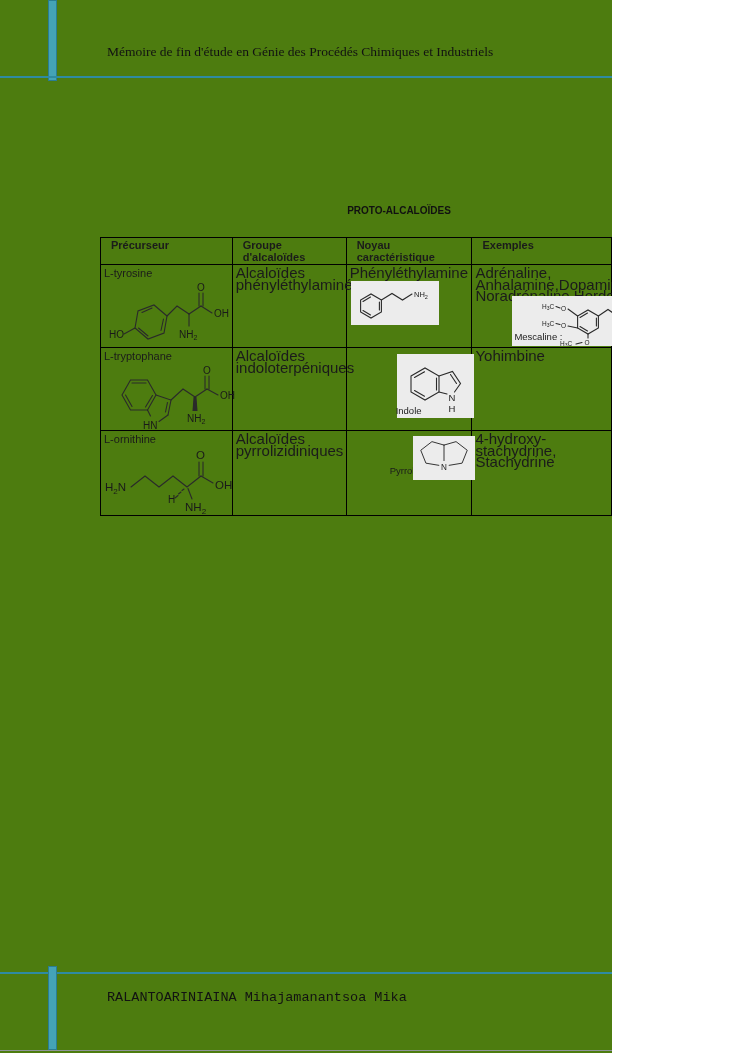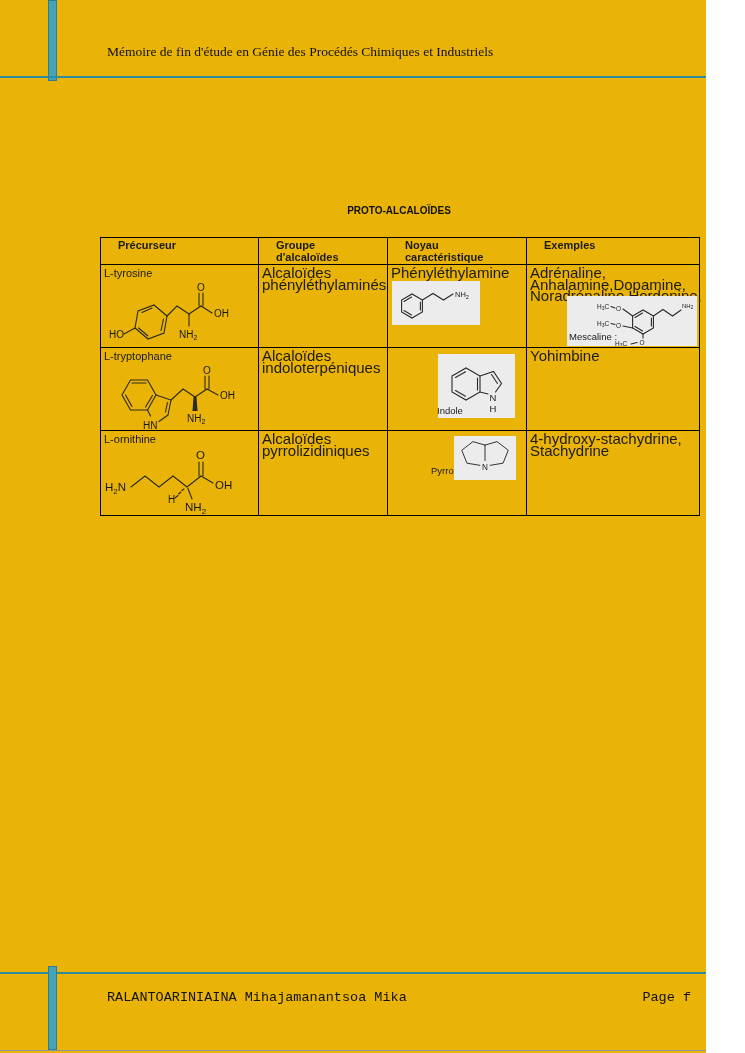--- a/index.html
+++ b/index.html
@@ -1,17 +1,17 @@
 <!DOCTYPE html>
 <html><head>
 <meta charset="utf-8">
 <style>
   html,body{margin:0;padding:0;background:#fff;}
   .page{
-    position:relative;width:706px;height:1053px;background:#eab308;overflow:hidden;
+    position:relative;width:612px;height:1053px;background:#4d7c0f;overflow:hidden;
     font-family:"Liberation Sans",sans-serif;color:#1a1a1a;
   }
   
   .accent-bar{position:absolute;width:9px;background:#44a3b7;border:1px solid #2a7d93;box-sizing:border-box;}
   .bar-top{top:0;height:81px;}
   .bar-bottom{top:966px;height:84px;}
   .bar-left{left:48px;}
   .bar-right{left:717px;}
   .rule{position:absolute;left:0;width:745px;height:0;border-top:2px solid #2f8ba1;}
   .rule-header{top:76px;}
@@ -34,21 +34,21 @@
     position:absolute;left:107px;top:205px;width:584px;text-align:center;
     font-size:10px;font-weight:bold;color:#111;
   }
   
   table.alk{
     position:absolute;left:100px;top:237px;border-collapse:collapse;table-layout:fixed;
     font-size:9.5px;line-height:11.5px;color:#1b1b1b;
   }
   table.alk td,table.alk th{border:1px solid #000;vertical-align:top;padding:0;box-sizing:border-box;}
   table.alk th{
-    height:15px;text-align:left;font-size:11px;font-weight:bold;padding:1px 17px;line-height:12px;
+    height:15px;text-align:left;font-size:11px;font-weight:bold;padding:1px 10px;line-height:12px;
   }
   td.cell{position:relative;}
   .h-r1{height:83px;} .h-r2{height:83px;} .h-r3{height:85px;}
   .cell-label{position:absolute;left:3px;top:2px;font-size:11px;line-height:13px;}
   .cell-small{position:absolute;left:3px;top:2px;right:3px;font-size:15px;line-height:11.5px;}
   .struct-box{position:absolute;}
   .gray{background:#ececec;}
   svg.struct{display:block;}
   svg.struct path,svg.struct line,svg.struct polyline{fill:none;stroke:#2a2a2a;stroke-width:1.1;stroke-linecap:round;}
   svg.struct polygon{fill:#2a2a2a;stroke:none;}

